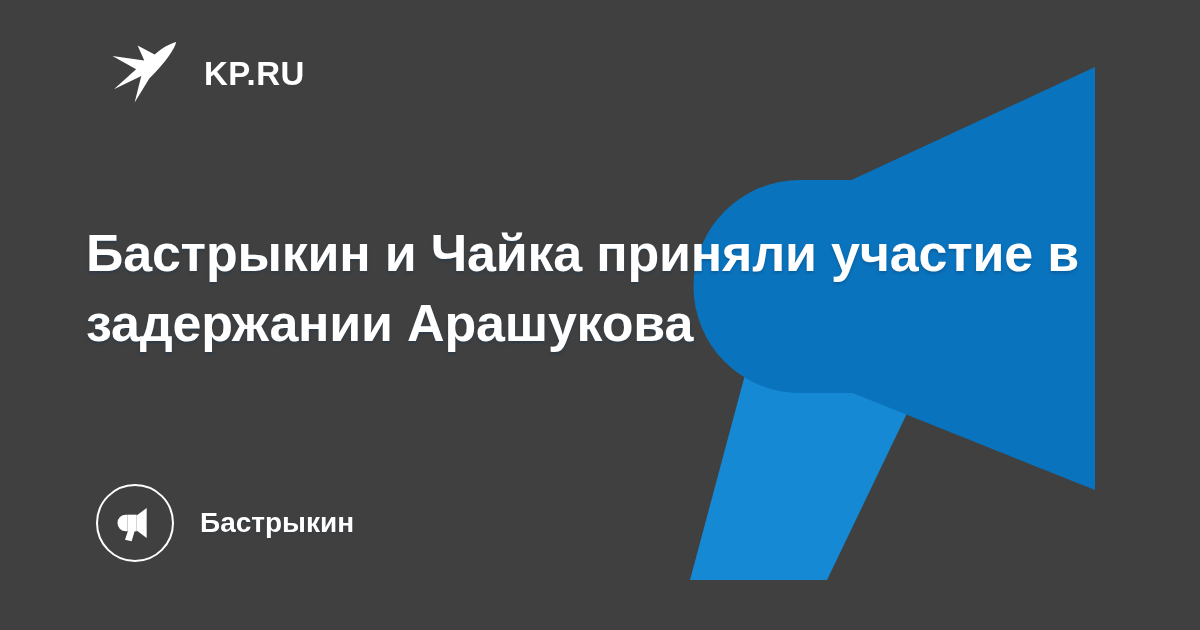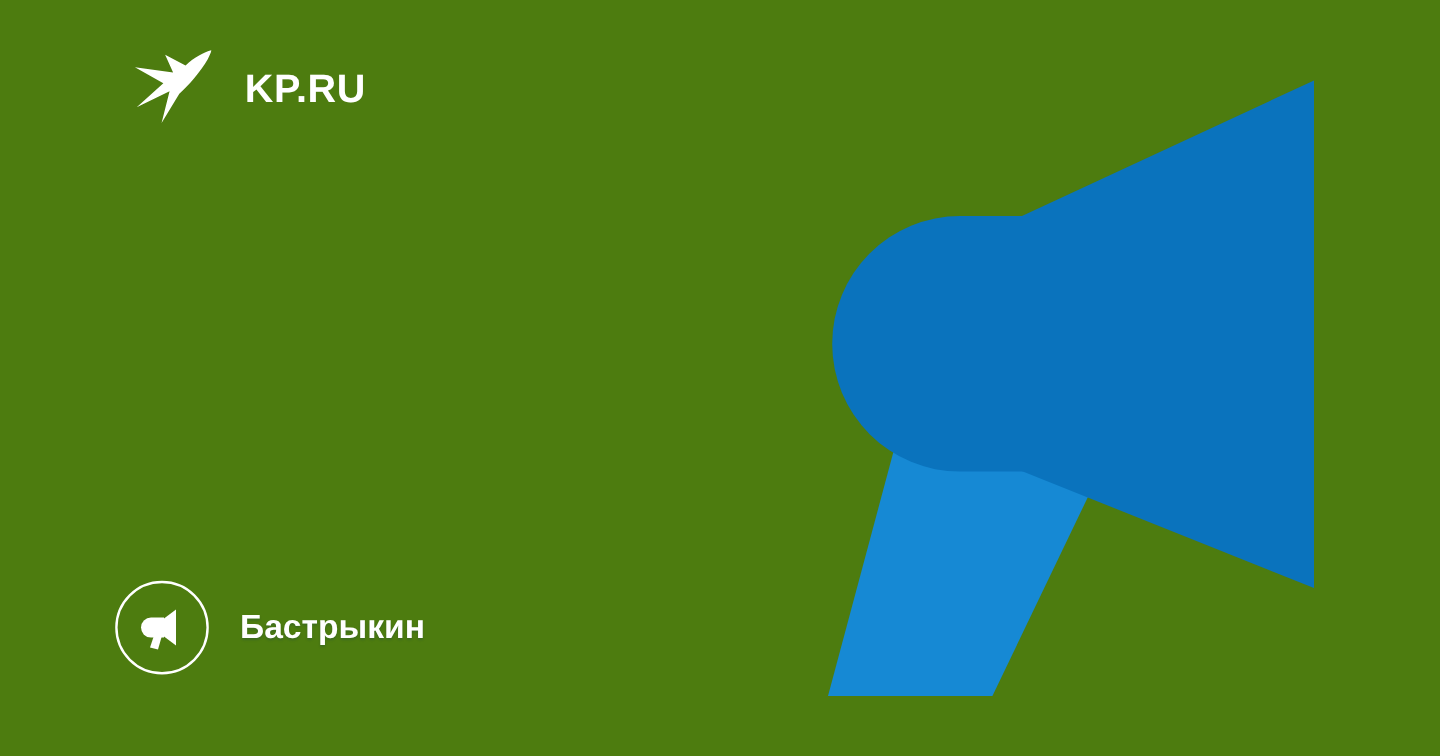--- a/index.html
+++ b/index.html
@@ -10,21 +10,21 @@
   }
   body {
     font-family: "Liberation Sans", "DejaVu Sans", sans-serif;
   }
 
   .card {
     position: relative;
     width: 1200px;
     height: 630px;
     overflow: hidden;
-    background: #4d7c0f;
+    background: #404040;
   }
 
   
   .watermark {
     position: absolute;
     inset: 0;
     width: 1200px;
     height: 630px;
     pointer-events: none;
   }
@@ -118,20 +118,21 @@
     <path d="M 860,180 L 860,393 L 800,393 A 90,90 0 0 1 800,180 Z" fill="#0a73bd"></path>
   </svg>
 
   <div class="brand">
     <svg class="brand-mark" viewBox="0 0 100 100" aria-hidden="true">
       <path fill="#ffffff" d="M92,8 C84,10 73,16 63,25 L40,13 L49,33 L6,27 L38,45 L8,72 L45,54 L36,90 L56,57 C66,48 80,32 88,18 C90,14 92,10 92,8 Z"></path>
     </svg>
     <span class="brand-name">KP.RU</span>
   </div>
 
+  <h1 class="headline">Бастрыкин и Чайка приняли участие в задержании Арашукова</h1>
 
   <div class="badge">
     <span class="badge-circle">
       <svg viewBox="0 0 48 48" aria-hidden="true">
         <path fill="#ffffff" d="M38,6 L38,42 L26,33 L26,15 Z"></path>
         <path fill="#ffffff" d="M26,14 L26,34 L15,34 L15,14 Z"></path>
         <path fill="#ffffff" d="M15,14 L15,34 L13,34 A10,10 0 0 1 13,14 Z"></path>
         <path fill="#ffffff" d="M16,32 L24,32 L20,46 L12,44 Z"></path>
       </svg>
     </span>

